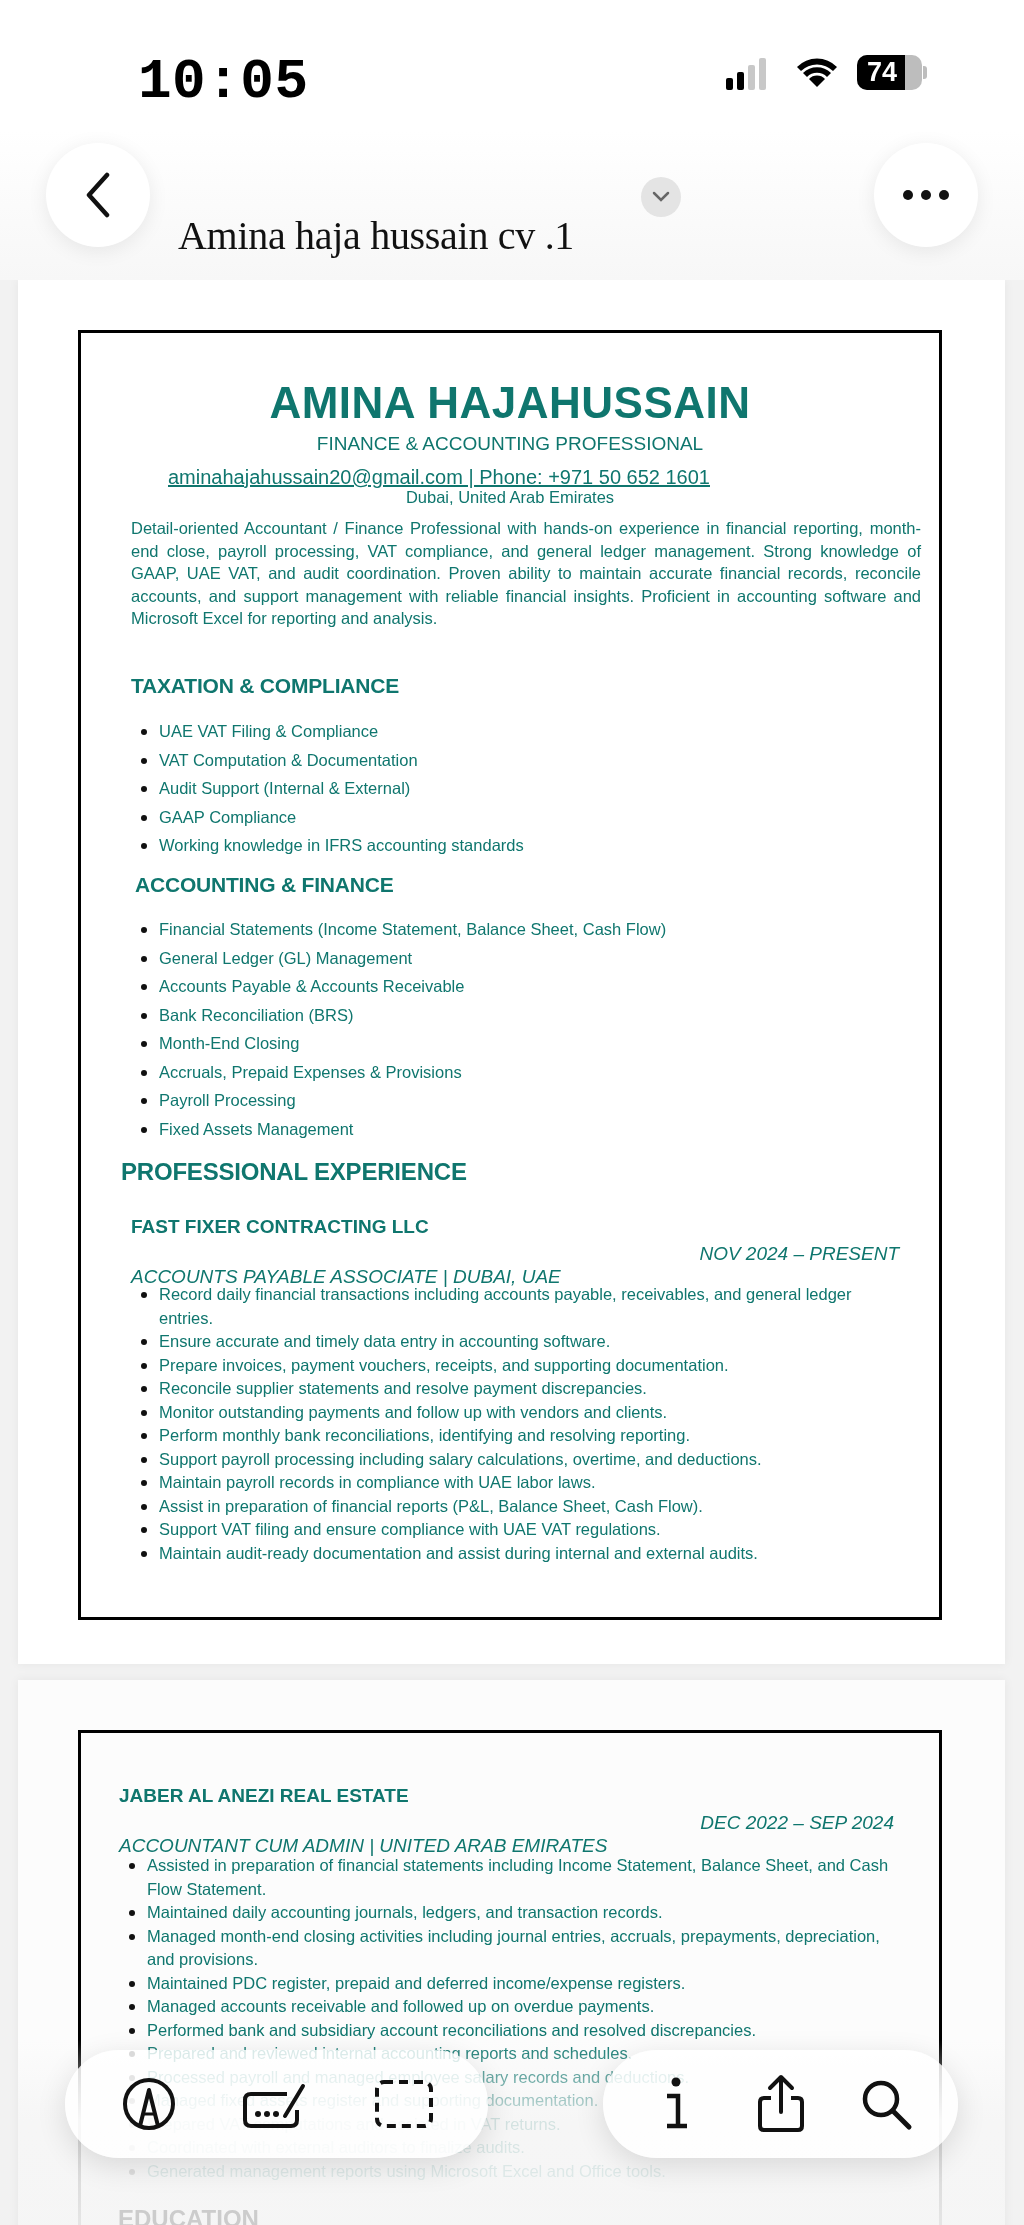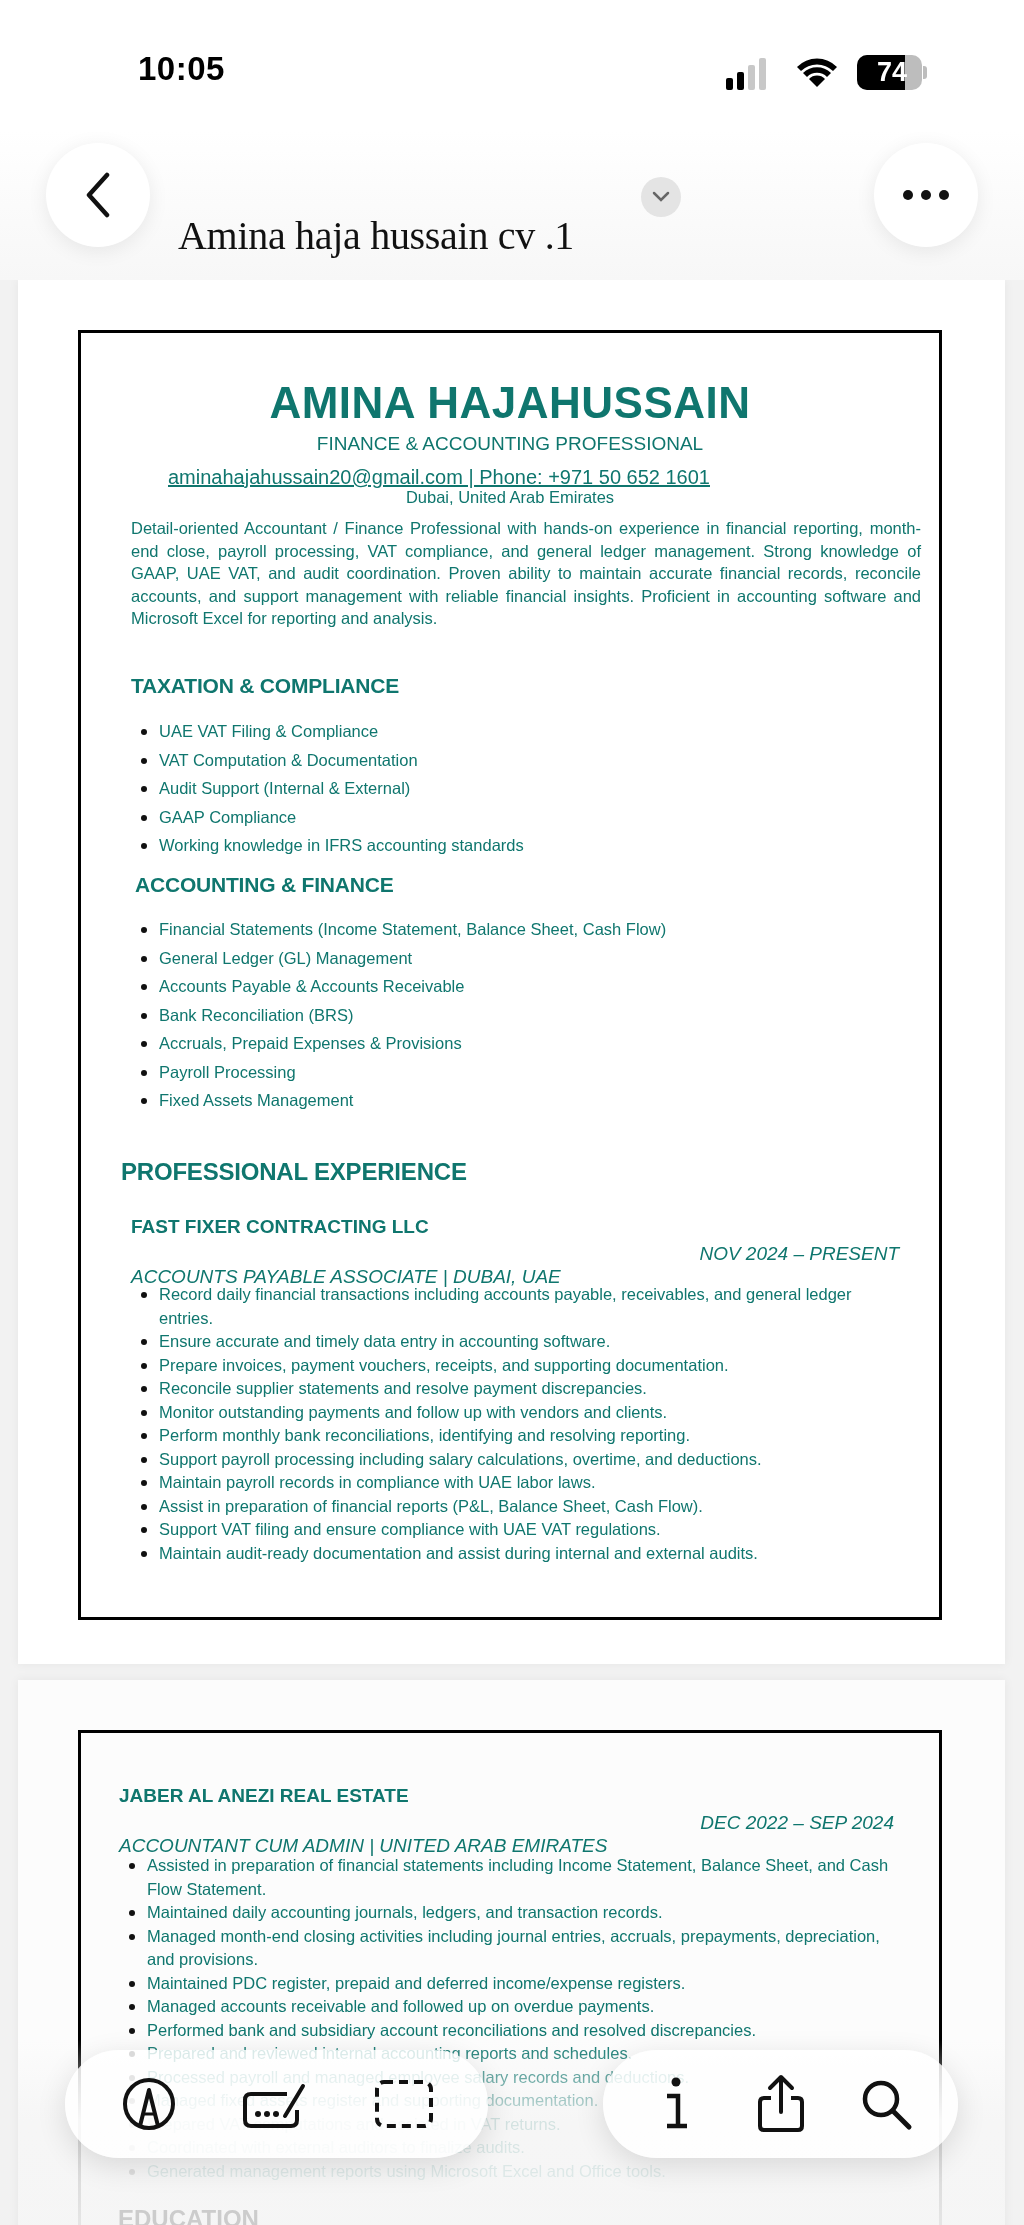--- a/index.html
+++ b/index.html
@@ -5,29 +5,29 @@
   * { box-sizing: border-box; margin: 0; padding: 0; }
   html, body { width: 1024px; height: 2225px; overflow: hidden; }
   body {
     background: #f2f2f2;
     font-family: "Liberation Sans", sans-serif;
     color: #000;
     position: relative;
   }
   
   .status-bar { position: absolute; top: 0; left: 0; width: 1024px; height: 130px; background: #ffffff; z-index: 5; }
-  .time { position: absolute; left: 138px; top: 50px; font-size: 33px; font-weight: 600; letter-spacing: 0.5px; font-family: Liberation Sans, sans-serif; }
+  .time { position: absolute; left: 138px; top: 50px; font-size: 56px; font-weight: 600; letter-spacing: 0.5px; font-family: Liberation Mono, monospace; }
   .signal { position: absolute; left: 726px; top: 58px; display: flex; align-items: flex-end; gap: 4px; height: 32px; }
   .signal span { width: 7px; border-radius: 2px; background: #000; display: block; }
   .signal span.off { background: #c8c8c8; }
   .wifi { position: absolute; left: 795px; top: 55px; width: 44px; height: 34px; }
   .battery { position: absolute; left: 857px; top: 55px; width: 70px; height: 35px; }
   .battery .body { position: absolute; left: 0; top: 0; width: 65px; height: 35px; border-radius: 10px; background: #bdbdbd; overflow: hidden; }
   .battery .fill { position: absolute; left: 0; top: 0; height: 35px; background: #000; }
-  .battery .label { position: absolute; left: 10px; top: 0; width: 50px; height: 35px; color: #fff; font-size: 27px; font-weight: 700; text-align: center; line-height: 35px; font-family: "Liberation Sans", sans-serif; }
+  .battery .label { position: absolute; left: 0; top: 0; width: 50px; height: 35px; color: #fff; font-size: 27px; font-weight: 700; text-align: center; line-height: 35px; font-family: "Liberation Sans", sans-serif; }
   .battery .nub { position: absolute; left: 66px; top: 11px; width: 4px; height: 13px; border-radius: 0 3px 3px 0; background: #bdbdbd; }
 
   
   .nav-bar { position: absolute; top: 130px; left: 0; width: 1024px; height: 150px; background: linear-gradient(#ffffff, #f7f7f7); z-index: 5; }
   .circle-btn { position: absolute; top: 13px; width: 104px; height: 104px; border-radius: 52px; background: #ffffff; box-shadow: 0 4px 20px rgba(0,0,0,0.08); display: flex; align-items: center; justify-content: center; cursor: pointer; }
   .back-btn { left: 46px; }
   .more-btn { left: 874px; }
   .doc-title { position: absolute; left: 178px; top: 42px; font-size: 40px; font-weight: 500; font-family: Liberation Serif, serif; color: #111; letter-spacing: -0.3px; margin-top: 40px; }
   .title-chevron { position: absolute; left: 641px; top: 47px; width: 40px; height: 40px; border-radius: 20px; background: #e4e4e4; display: flex; align-items: center; justify-content: center; }
 
@@ -132,20 +132,21 @@
       <li>GAAP Compliance</li>
       <li>Working knowledge in IFRS accounting standards</li>
     </ul>
 
     <div class="sec-h" style="left:54px;top:540px">ACCOUNTING &amp; FINANCE</div>
     <ul class="bullets skills" style="top:582px;left:60px">
       <li>Financial Statements (Income Statement, Balance Sheet, Cash Flow)</li>
       <li>General Ledger (GL) Management</li>
       <li>Accounts Payable &amp; Accounts Receivable</li>
       <li>Bank Reconciliation (BRS)</li>
+      <li>Month-End Closing</li>
       <li>Accruals, Prepaid Expenses &amp; Provisions</li>
       <li>Payroll Processing</li>
       <li>Fixed Assets Management</li>
     </ul>
 
     <div class="sec-h big" style="left:40px;top:825px">PROFESSIONAL EXPERIENCE</div>
 
     <div class="company" style="left:50px;top:883px">FAST FIXER CONTRACTING LLC</div>
     <div class="job-line" style="left:50px;top:910px">ACCOUNTS PAYABLE ASSOCIATE | DUBAI, UAE</div>
     <div class="job-date" style="left:500px;width:318px;top:910px">NOV 2024 – PRESENT</div>

